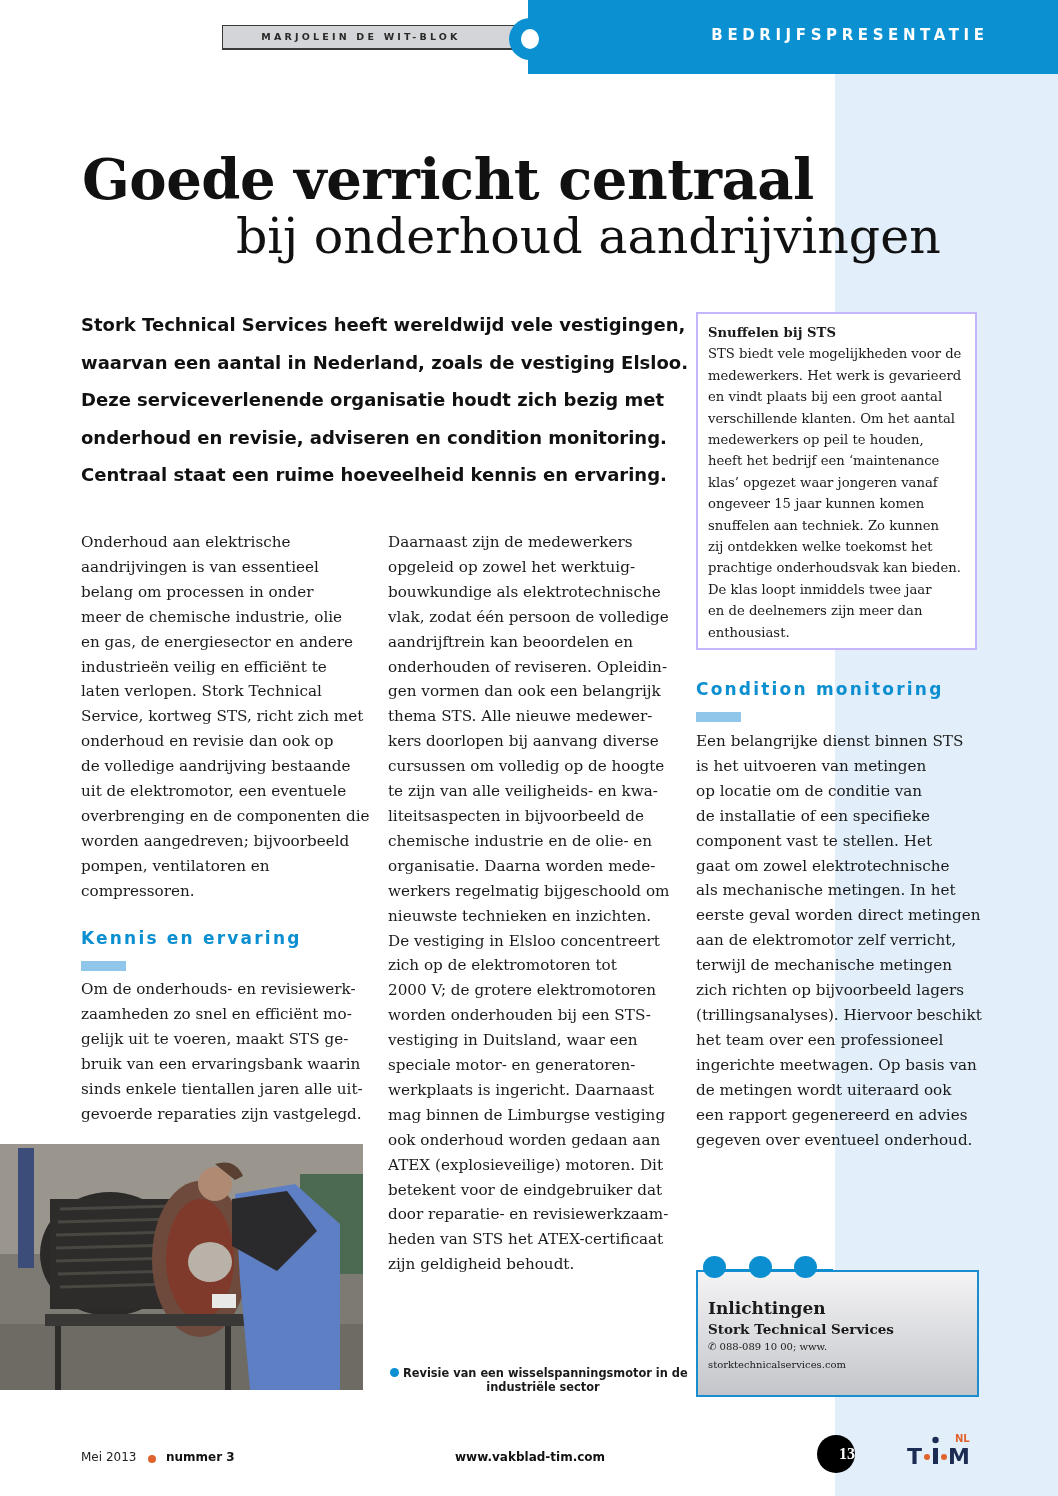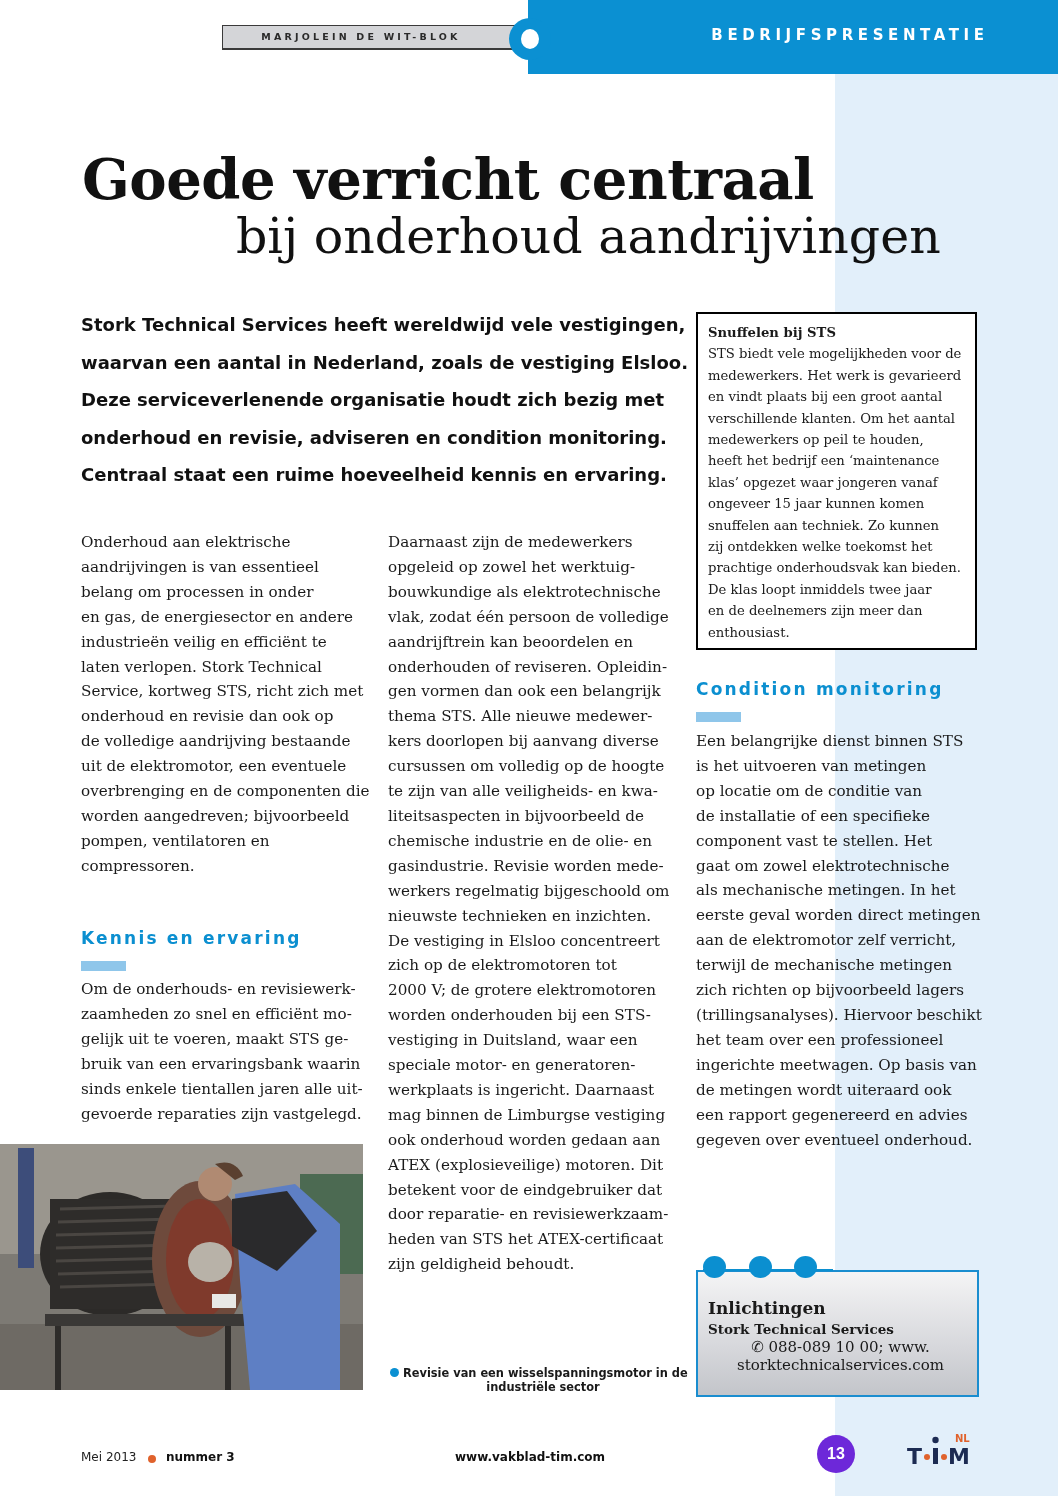--- a/index.html
+++ b/index.html
@@ -75,21 +75,21 @@
   .subhead {
     position: absolute; font-family: "DejaVu Sans", sans-serif; font-weight: bold;
     font-size: 17px; letter-spacing: 2.2px; color: #0b8fd0; white-space: nowrap;
   }
   .subhead-bar {
     position: absolute; width: 45px; height: 10px; background: #8fc6ea;
   }
   
   .snuf-box {
     position: absolute; left: 696px; top: 312px; width: 277px; height: 334px;
-    border: 2px solid #000000; background: #ffffff;
+    border: 2px solid #c4b5fd; background: #ffffff;
   }
   .snuf-inner {
     position: absolute; left: 10px; top: 8px; width: 265px;
     font-family: "DejaVu Serif", serif; font-size: 13.2px; line-height: 21.4px; color: #1a1a1a;
   }
   .snuf-inner .ln { display: block; white-space: nowrap; }
   .snuf-title { font-weight: bold; }
   
   .photo {
     position: absolute; left: 0; top: 1144px; width: 363px; height: 246px;
@@ -120,43 +120,43 @@
   }
   .info-dots-line {
     position: absolute; left: 0; top: 13px; width: 130px; height: 2px; background: #0b8fd0;
   }
   .info-inner {
     position: absolute; left: 10px; top: 24px; width: 265px;
     font-family: "DejaVu Serif", serif; color: #1a1a1a;
   }
   .info-title { font-weight: bold; font-size: 17px; line-height: 24px; display: block; }
   .info-company { font-weight: bold; font-size: 13.5px; line-height: 18px; display: block; }
-  .info-line { font-size: 15px; line-height: 18px; display: block; white-space: nowrap; text-align: center; }
+  .info-line { font-size: 10px; line-height: 18px; display: block; white-space: nowrap; }
   
   .footer-date {
     position: absolute; left: 81px; top: 1450px;
     font-family: "DejaVu Sans", sans-serif; font-size: 12px; color: #222;
   }
   .footer-dot {
     position: absolute; left: 148px; top: 1455px; width: 8px; height: 8px;
     border-radius: 50%; background: #e0622c;
   }
   .footer-issue {
     position: absolute; left: 166px; top: 1450px;
     font-family: "DejaVu Sans", sans-serif; font-weight: bold; font-size: 12px; color: #111; text-align: right;
   }
   .footer-url {
     position: absolute; left: 455px; top: 1450px;
     font-family: "DejaVu Sans", sans-serif; font-weight: bold; font-size: 12px; color: #111;
   }
   .page-num {
     position: absolute; left: 817px; top: 1435px; width: 38px; height: 38px;
-    border-radius: 50%; background: #6d28d9; color: #fff;
-    font-family: Liberation Sans, sans-serif; font-weight: bold; font-size: 16px;
-    line-height: 38px; text-align: center;
+    border-radius: 50%; background: #000000; color: #fff;
+    font-family: Liberation Serif, serif; font-weight: bold; font-size: 16px;
+    line-height: 38px; text-align: right;
   }
   .logo {
     position: absolute; left: 905px; top: 1430px; width: 80px; height: 40px;
   }
 </style>
 </head>
 <body>
 
 <div class="side-panel"></div>
 
@@ -177,20 +177,21 @@
   <span>waarvan een aantal in Nederland, zoals de vestiging Elsloo.</span>
   <span>Deze serviceverlenende organisatie houdt zich bezig met</span>
   <span>onderhoud en revisie, adviseren en condition monitoring.</span>
   <span>Centraal staat een ruime hoeveelheid kennis en ervaring.</span>
 </div>
 
 <div class="col col1">
   <span class="ln">Onderhoud aan elektrische</span>
   <span class="ln">aandrijvingen is van essentieel</span>
   <span class="ln">belang om processen in onder</span>
+  <span class="ln">meer de chemische industrie, olie</span>
   <span class="ln">en gas, de energiesector en andere</span>
   <span class="ln">industrieën veilig en efficiënt te</span>
   <span class="ln">laten verlopen. Stork Technical</span>
   <span class="ln">Service, kortweg STS, richt zich met</span>
   <span class="ln">onderhoud en revisie dan ook op</span>
   <span class="ln">de volledige aandrijving bestaande</span>
   <span class="ln">uit de elektromotor, een eventuele</span>
   <span class="ln">overbrenging en de componenten die</span>
   <span class="ln">worden aangedreven; bijvoorbeeld</span>
   <span class="ln">pompen, ventilatoren en</span>
@@ -216,21 +217,21 @@
   <span class="ln">vlak, zodat één persoon de volledige</span>
   <span class="ln">aandrijftrein kan beoordelen en</span>
   <span class="ln">onderhouden of reviseren. Opleidin-</span>
   <span class="ln">gen vormen dan ook een belangrijk</span>
   <span class="ln">thema STS. Alle nieuwe medewer-</span>
   <span class="ln">kers doorlopen bij aanvang diverse</span>
   <span class="ln">cursussen om volledig op de hoogte</span>
   <span class="ln">te zijn van alle veiligheids- en kwa-</span>
   <span class="ln">liteitsaspecten in bijvoorbeeld de</span>
   <span class="ln">chemische industrie en de olie- en</span>
-  <span class="ln">gasindustrie. Revisie worden mede-</span>
+  <span class="ln">organisatie. Daarna worden mede-</span>
   <span class="ln">werkers regelmatig bijgeschoold om</span>
   <span class="ln">nieuwste technieken en inzichten.</span>
   <span class="ln">De vestiging in Elsloo concentreert</span>
   <span class="ln">zich op de elektromotoren tot</span>
   <span class="ln">2000 V; de grotere elektromotoren</span>
   <span class="ln">worden onderhouden bij een STS-</span>
   <span class="ln">vestiging in Duitsland, waar een</span>
   <span class="ln">speciale motor- en generatoren-</span>
   <span class="ln">werkplaats is ingericht. Daarnaast</span>
   <span class="ln">mag binnen de Limburgse vestiging</span>

